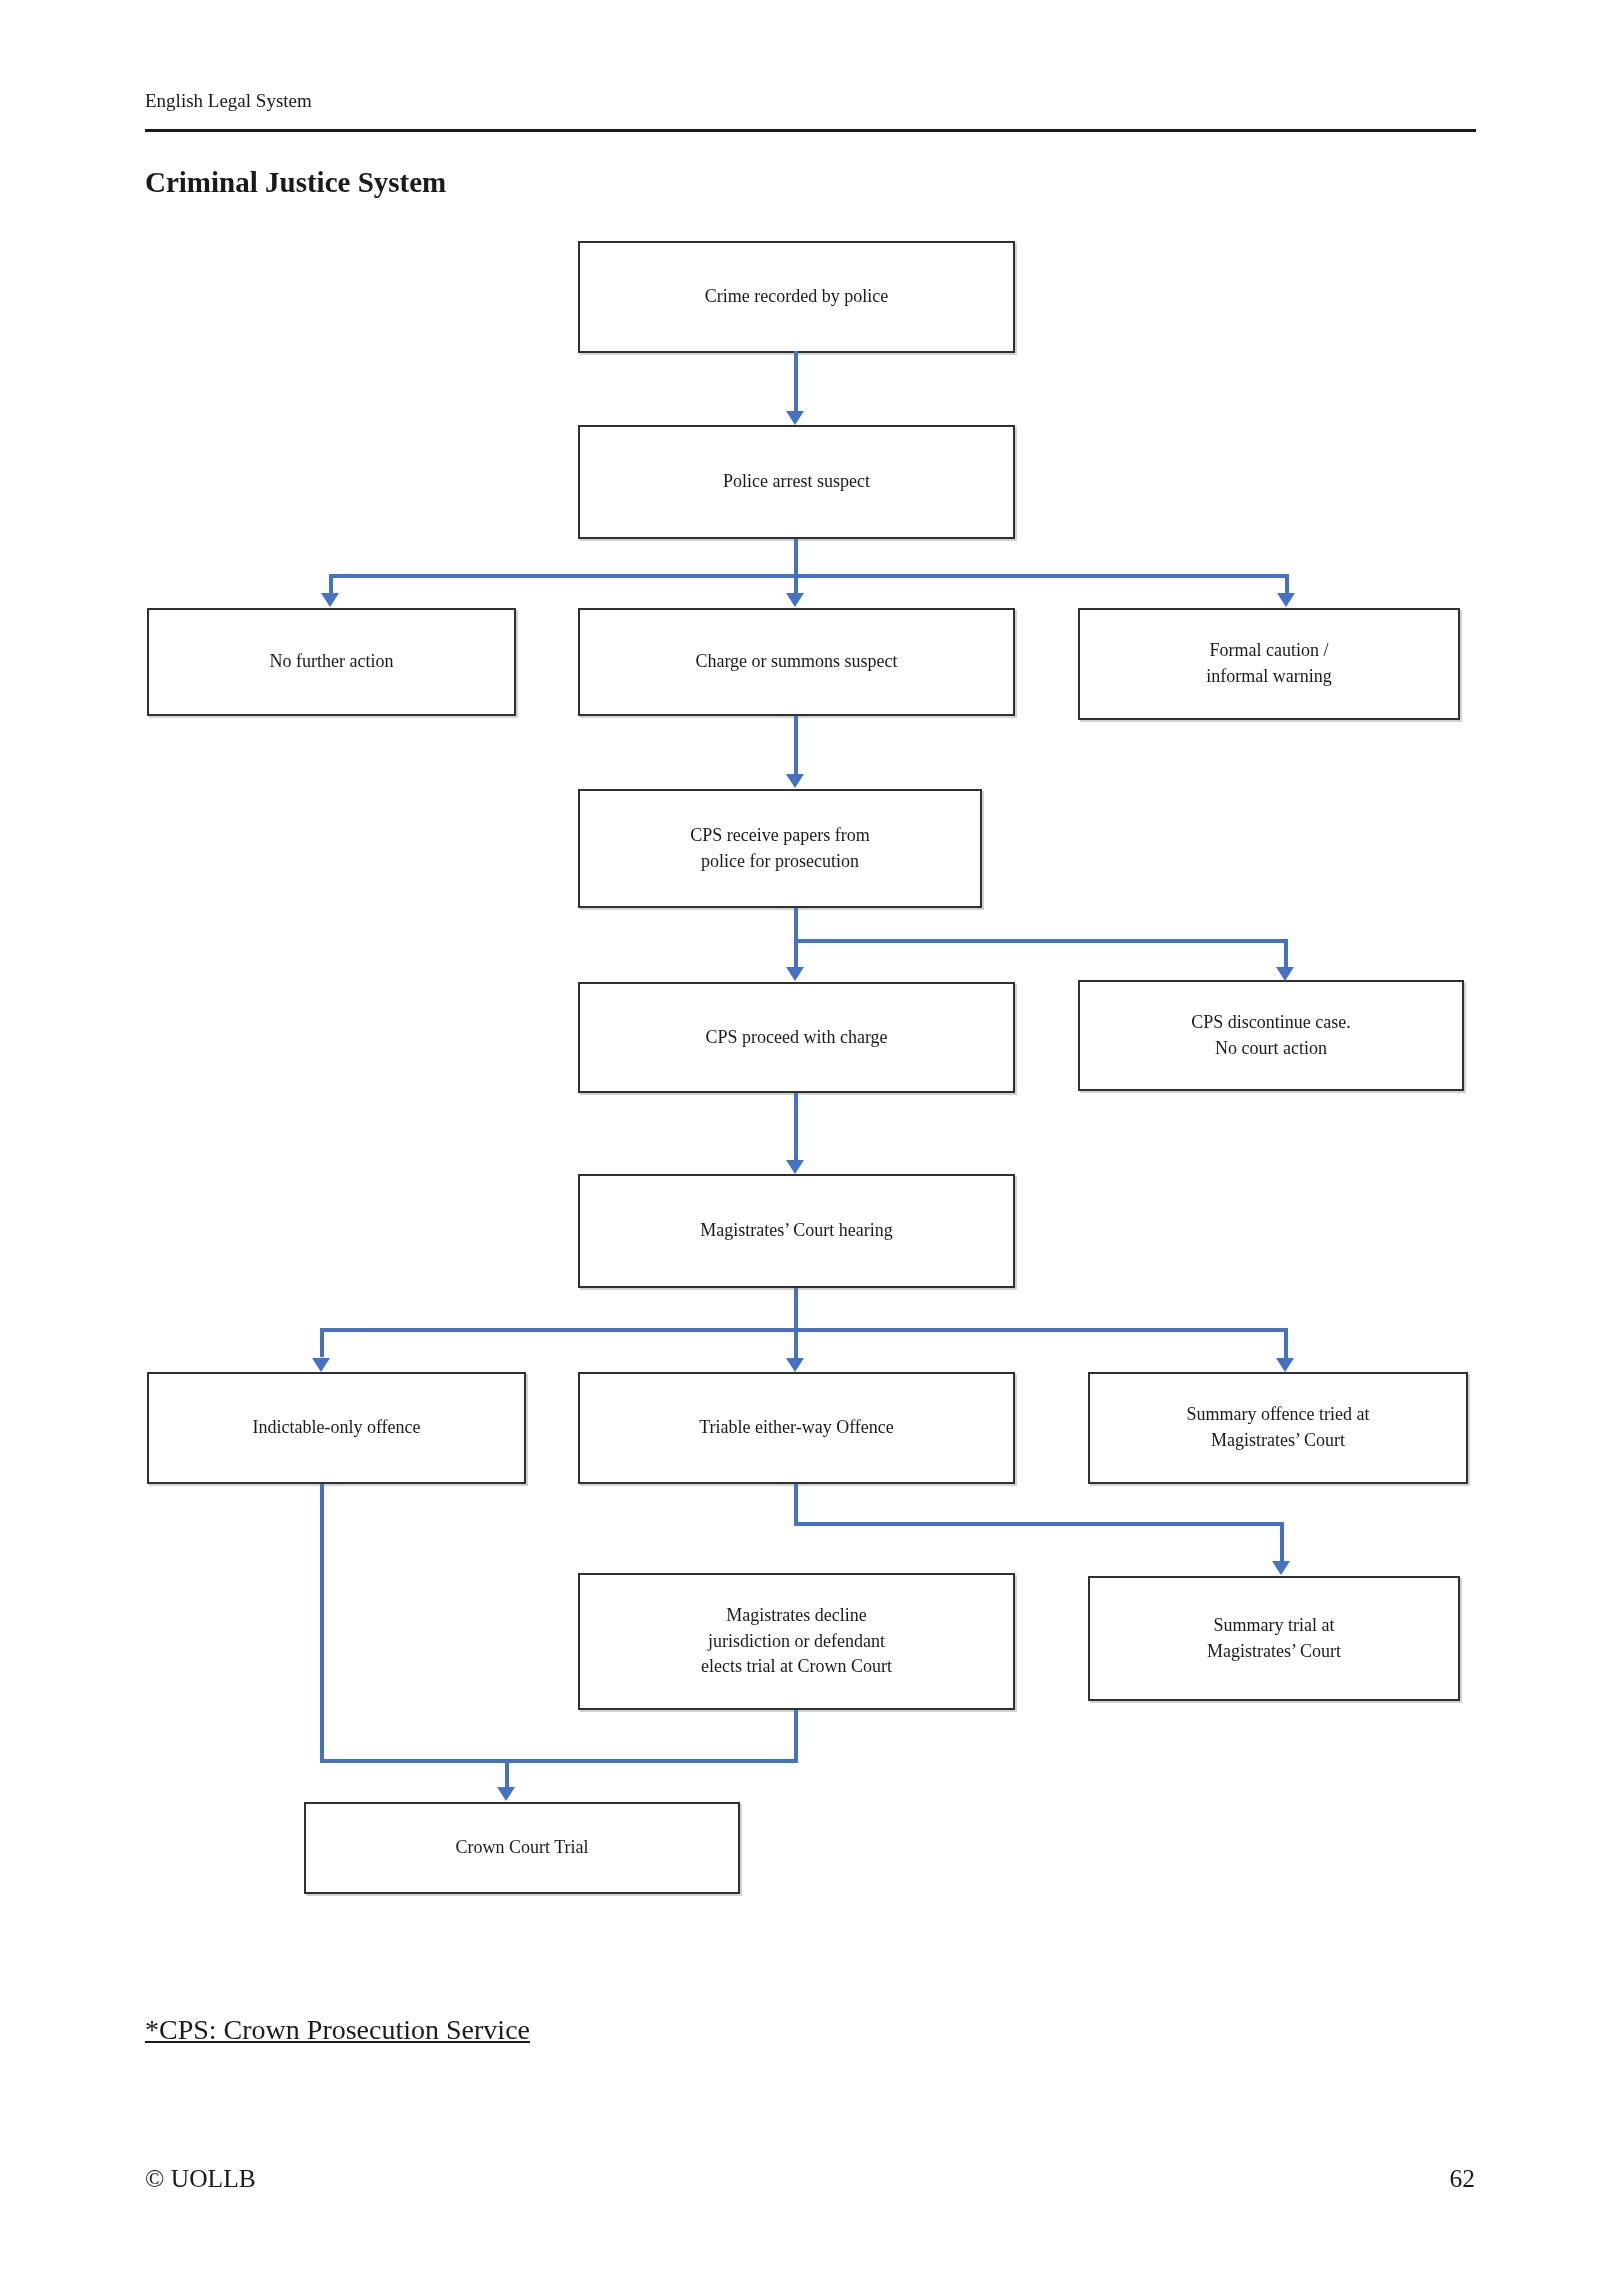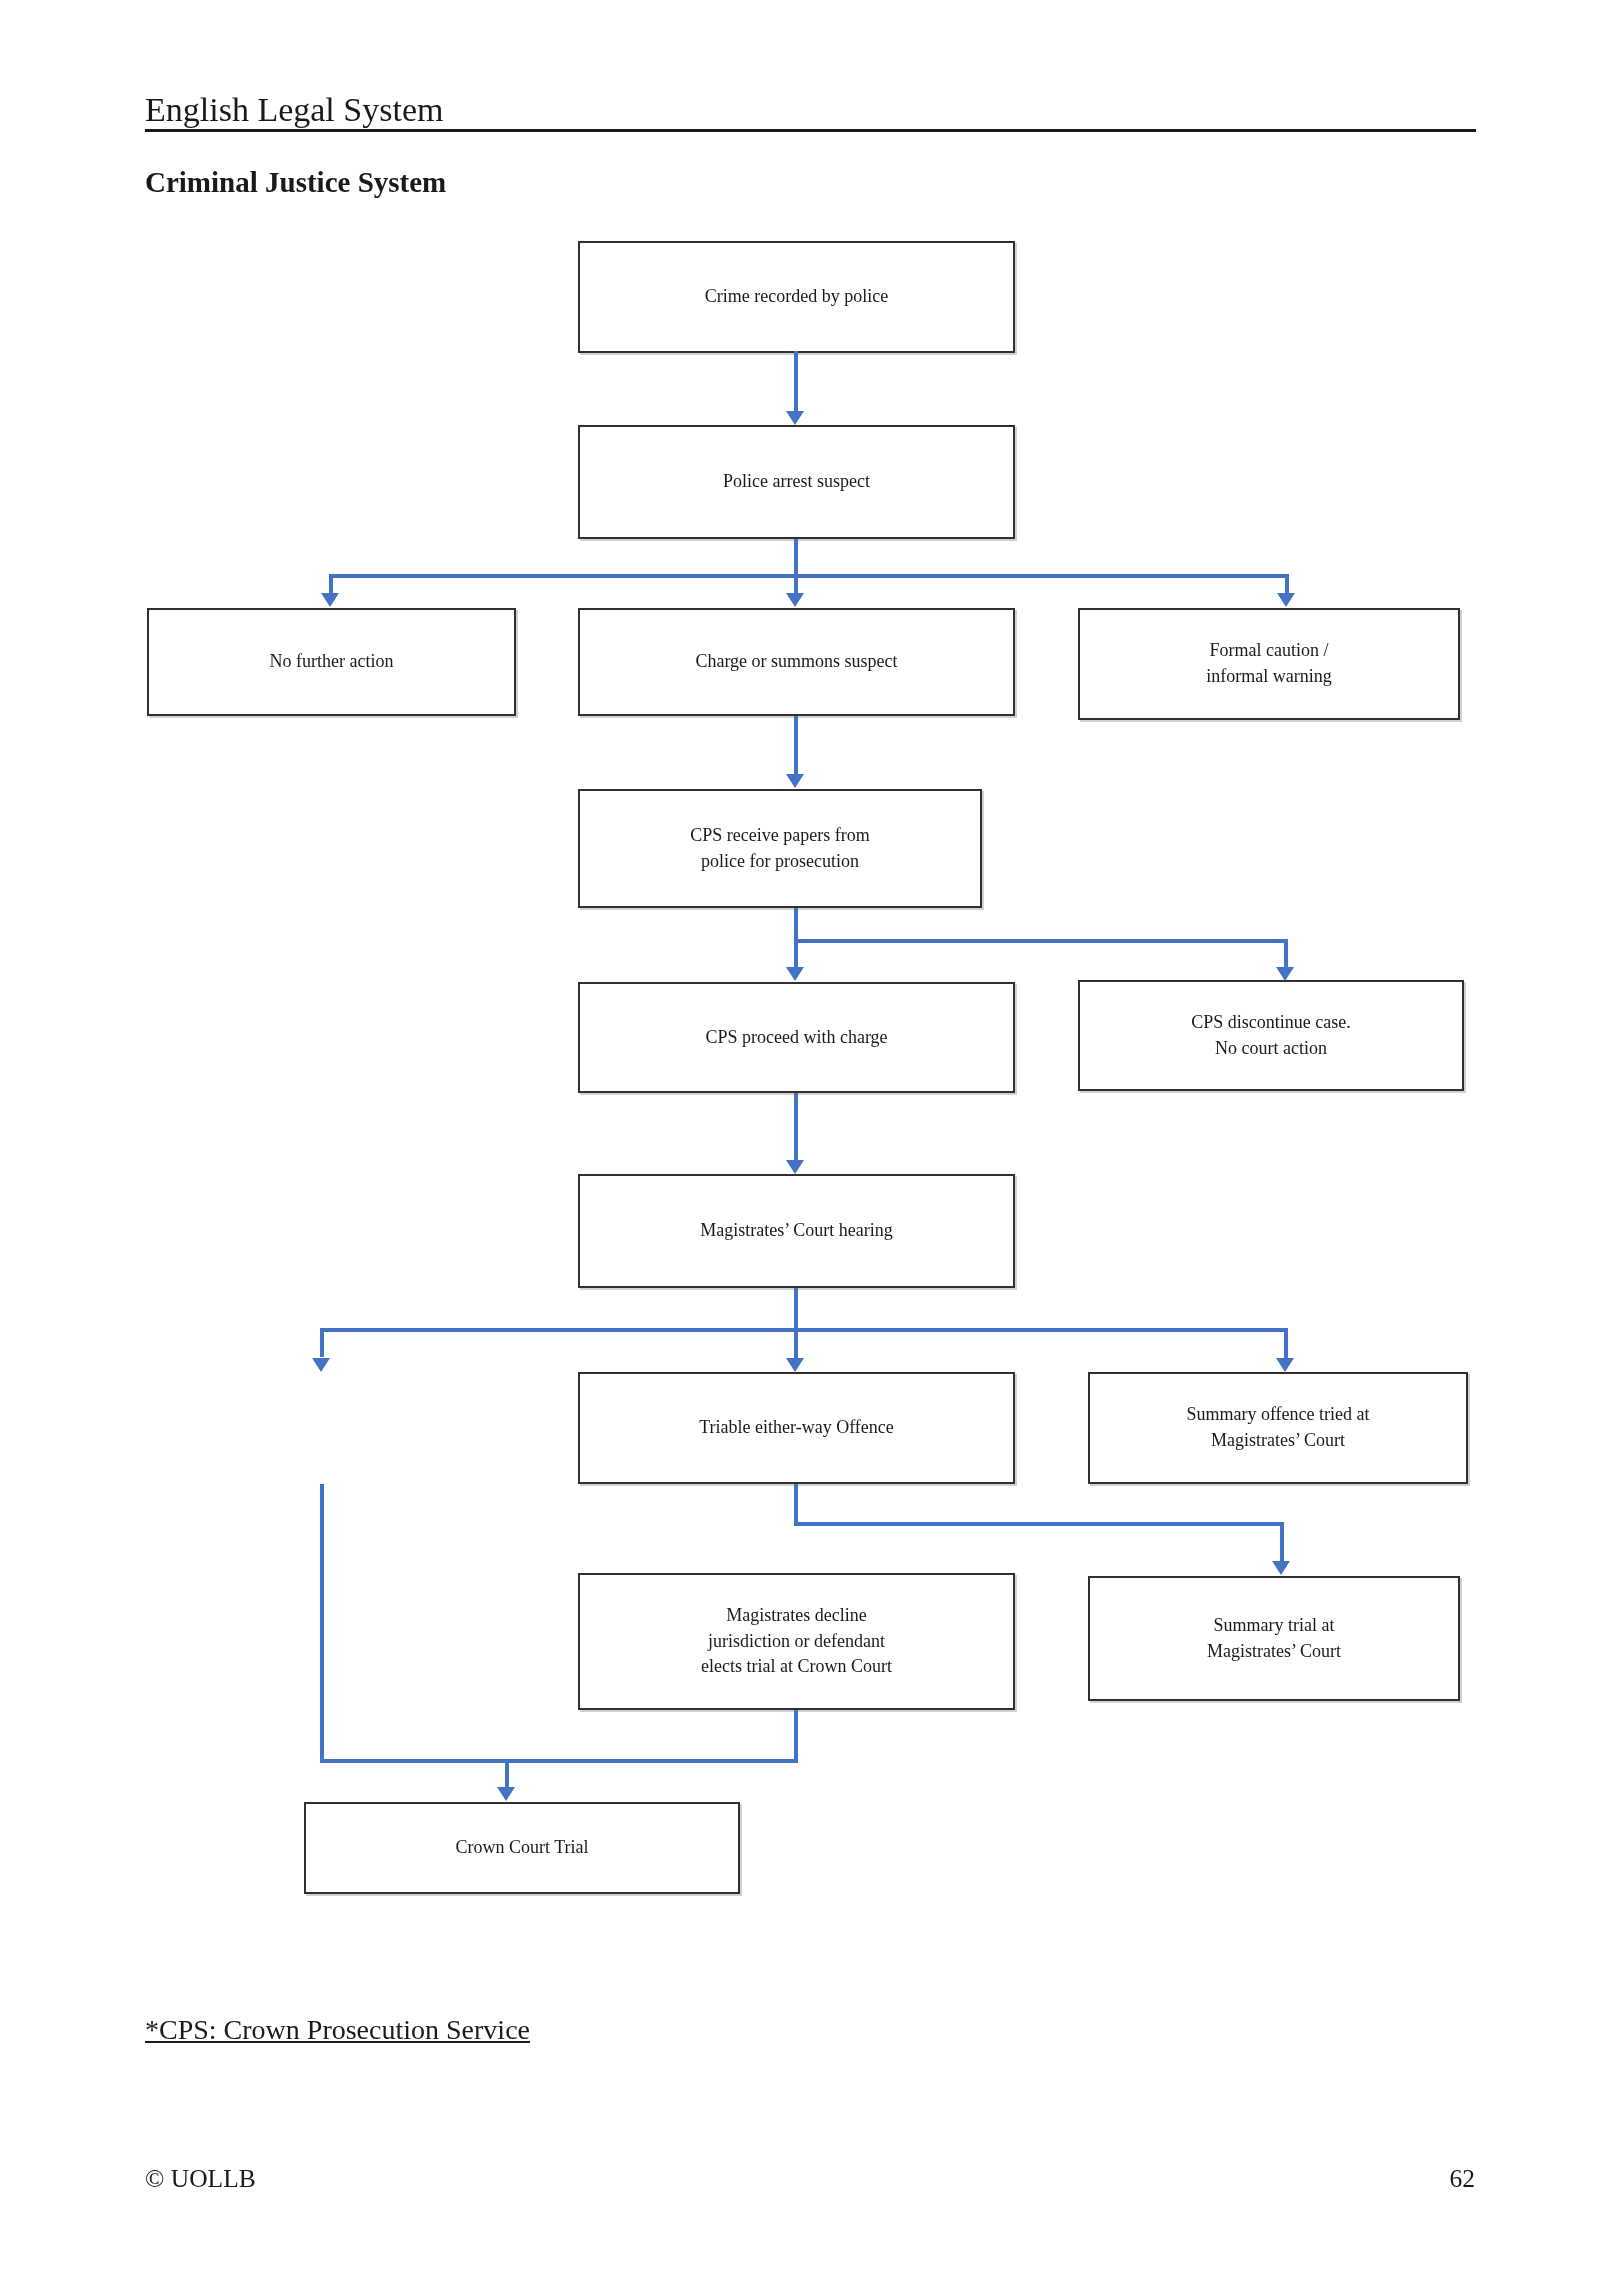--- a/index.html
+++ b/index.html
@@ -6,21 +6,21 @@
   .page{
     position:relative;
     width:1620px;height:2293px;
     background:#ffffff;
     font-family:"Liberation Serif", serif;
     color:#1a1a1a;
     overflow:hidden;
   }
   .hdr-text{
     position:absolute;left:145px;top:90px;
-    font-size:34px;line-height:1.2;
+    font-size:19px;line-height:1.2;
   }
   .hdr-rule{
     position:absolute;left:145px;top:129px;width:1331px;height:2.9px;
     background:#1a1a1a;
   }
   .pg-title{
     position:absolute;left:145px;top:165px;
     font-size:29px;font-weight:bold;line-height:1.2;
   }
   .box{
@@ -69,20 +69,21 @@
   <div class="box" style="left:147px;top:608px;width:369px;height:108px">No further action</div>
   <div class="box" style="left:578px;top:608px;width:437px;height:108px">Charge or summons suspect</div>
   <div class="box" style="left:1078px;top:608px;width:382px;height:112px">Formal caution /
 informal warning</div>
   <div class="box" style="left:578px;top:789px;width:404px;height:119px">CPS receive papers from
 police for prosecution</div>
   <div class="box" style="left:578px;top:982px;width:437px;height:111px">CPS proceed with charge</div>
   <div class="box" style="left:1078px;top:980px;width:386px;height:111px">CPS discontinue case.
 No court action</div>
   <div class="box" style="left:578px;top:1174px;width:437px;height:114px">Magistrates’ Court hearing</div>
+  <div class="box" style="left:147px;top:1372px;width:379px;height:112px">Indictable-only offence</div>
   <div class="box" style="left:578px;top:1372px;width:437px;height:112px">Triable either-way Offence</div>
   <div class="box" style="left:1088px;top:1372px;width:380px;height:112px">Summary offence tried at
 Magistrates’ Court</div>
   <div class="box" style="left:578px;top:1573px;width:437px;height:137px">Magistrates decline
 jurisdiction or defendant
 elects trial at Crown Court</div>
   <div class="box" style="left:1088px;top:1576px;width:372px;height:125px">Summary trial at
 Magistrates’ Court</div>
   <div class="box" style="left:304px;top:1802px;width:436px;height:92px">Crown Court Trial</div>
 

